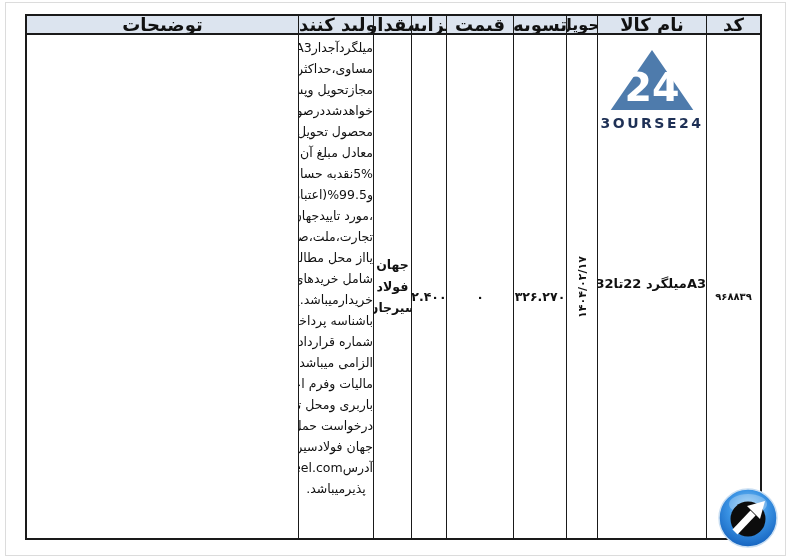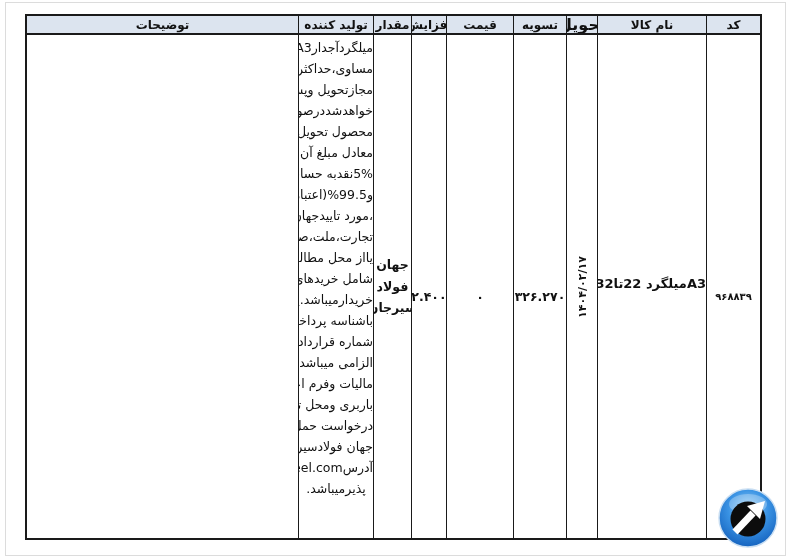--- a/index.html
+++ b/index.html
@@ -18,21 +18,21 @@
     position:absolute;left:25px;top:14px;width:737px;height:526px;
     box-sizing:border-box;border:2px solid #1a1a1a;background:#fff;
     display:grid;direction:rtl;
     grid-template-columns:54px 109px 31px 53px 67px 35px 38px 75px 1fr;
     grid-template-rows:19px 1fr;
   }
   .th{
     background:#dce4ef;
     border-left:1px solid #1a1a1a;border-bottom:2px solid #1a1a1a;
     display:flex;align-items:center;justify-content:center;
-    font-weight:bold;font-size:12px;white-space:nowrap;overflow:hidden;
+    font-weight:bold;font-size:18px;white-space:nowrap;overflow:hidden;
   }
   .th.narrow{font-size:16px;letter-spacing:-0.5px;}
   .th:nth-child(9){border-left:none;}
   .td{
     border-left:1px solid #1a1a1a;position:relative;
     display:flex;align-items:center;justify-content:center;
     font-size:12px;overflow:hidden;
   }
   .td:nth-child(18){border-left:none;}
   
@@ -87,20 +87,27 @@
   <div class="th">افزایش</div>
   <div class="th">مقدار</div>
   <div class="th">تولید کننده</div>
   <div class="th">توضیحات</div>
 
   <div class="td">
     <span class="val code-val">۹۶۸۸۳۹</span>
   </div>
 
   <div class="td td-name">
+    <div class="logo-wrap">
+      <svg width="86" height="64" viewBox="0 0 100 74">
+        <polygon points="50,2 98,72 2,72" fill="#4e7bac"></polygon>
+        <text x="50" y="62" text-anchor="middle" font-family="DejaVu Sans, sans-serif" font-size="46" font-weight="bold" fill="#ffffff">24</text>
+      </svg>
+      <div class="logo-word">3OURSE24</div>
+    </div>
     <div class="product-name">A3میلگرد 22تا32-</div>
   </div>
 
   <div class="td">
     <span class="date-rot">۱۴۰۴/۰۲/۱۷</span>
   </div>
 
 
   <div class="td">
     <span class="val">۳۲۶.۲۷۰</span>

